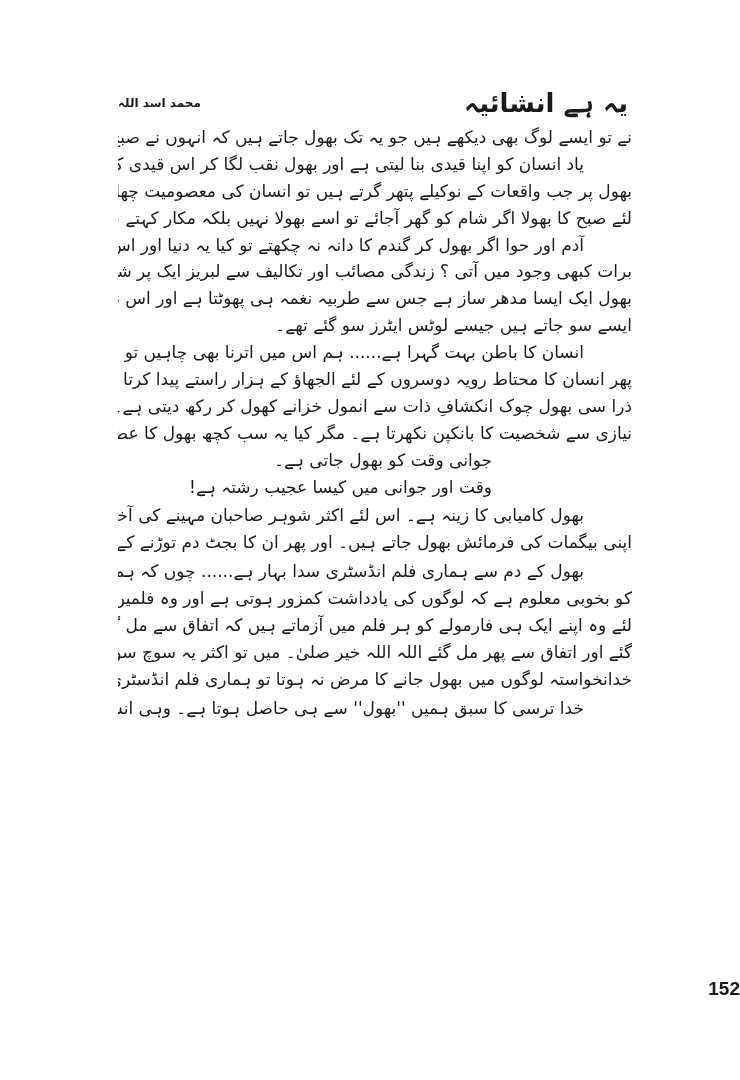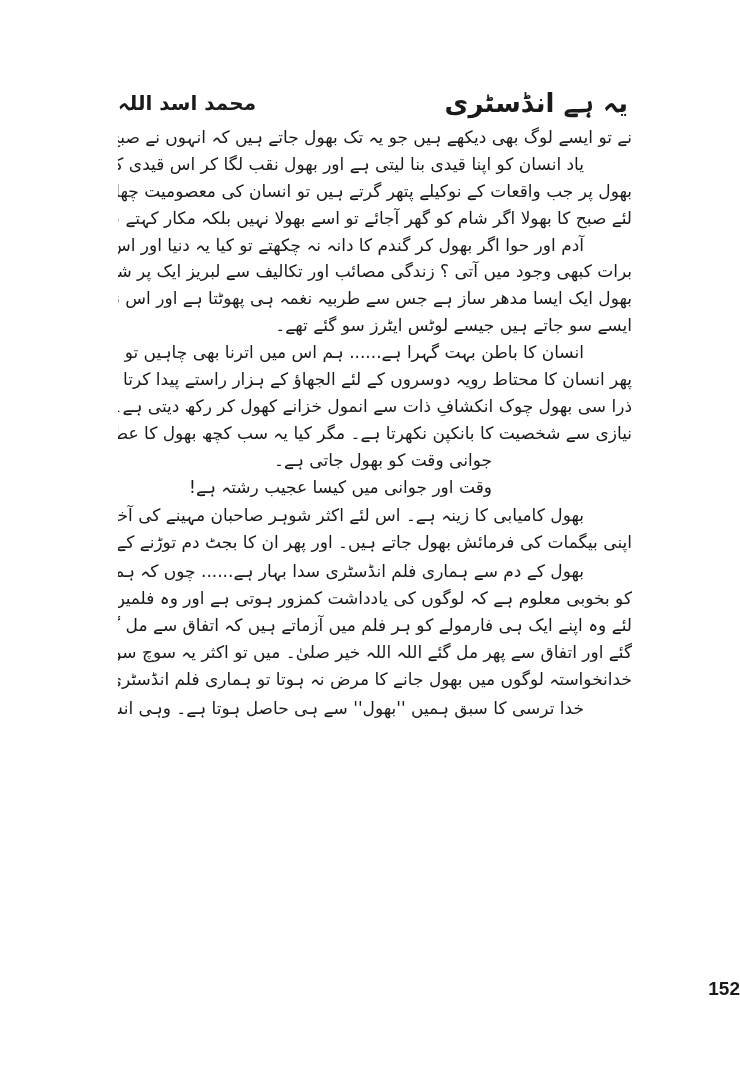--- a/index.html
+++ b/index.html
@@ -11,21 +11,21 @@
       font-family: "DejaVu Sans", sans-serif;
       color: #1a1a1a;
     }
     .page { position: absolute; left: 0; top: 0; width: 740px; height: 1080px; }
     .header {
       position: absolute; top: 86px; left: 118px; width: 510px; height: 34px;
       direction: rtl;
       display: flex; justify-content: space-between; align-items: center;
     }
     .header .title { font-size: 26px; font-weight: bold; }
-    .header .author { font-size: 20px; font-weight: bold; }
+    .header .author { font-size: 12px; font-weight: bold; }
     .body-text {
       position: absolute; top: 124px; left: 118px; width: 514px;
       direction: rtl;
       font-size: 17px;
     }
     .line {
       height: 26.9px; line-height: 26.9px;
       white-space: nowrap; overflow: hidden;
       text-align: justify; text-align-last: justify;
     }
@@ -37,21 +37,21 @@
       position: absolute; top: 978px; left: 0; width: 740px;
       text-align: right; font-size: 19px; font-weight: bold;
       font-family: "Liberation Sans", sans-serif;
     }
   </style>
 </head>
 <body>
 
 <div class="page">
   <div class="header">
-    <span class="title">یہ ہے انڈسٹری</span>
+    <span class="title">یہ ہے انشائیہ</span>
     <span class="author">محمد اسد اللہ</span>
   </div>
 
   <div class="body-text">
     <div class="line last">نے تو ایسے لوگ بھی دیکھے ہیں جو یہ تک بھول جاتے ہیں کہ انہوں نے صبح کیا کھایا تھا۔</div>
     <div class="line indent last">یاد انسان کو اپنا قیدی بنا لیتی ہے اور بھول نقب لگا کر اس قیدی کو آزاد کر دیتی ہے۔</div>
     <div class="line">بھول پر جب واقعات کے نوکیلے پتھر گرتے ہیں تو انسان کی معصومیت چھلنی ہو جاتی ہے اسی</div>
     <div class="line last">لئے صبح کا بھولا اگر شام کو گھر آجائے تو اسے بھولا نہیں بلکہ مکار کہتے ہیں۔</div>
     <div class="line indent">آدم اور حوا اگر بھول کر گندم کا دانہ نہ چکھتے تو کیا یہ دنیا اور اس سے وابستہ یادوں کی</div>
     <div class="line">برات کبھی وجود میں آتی ؟ زندگی مصائب اور تکالیف سے لبریز ایک پر شور فوجی بینڈ ہے لیکن</div>

